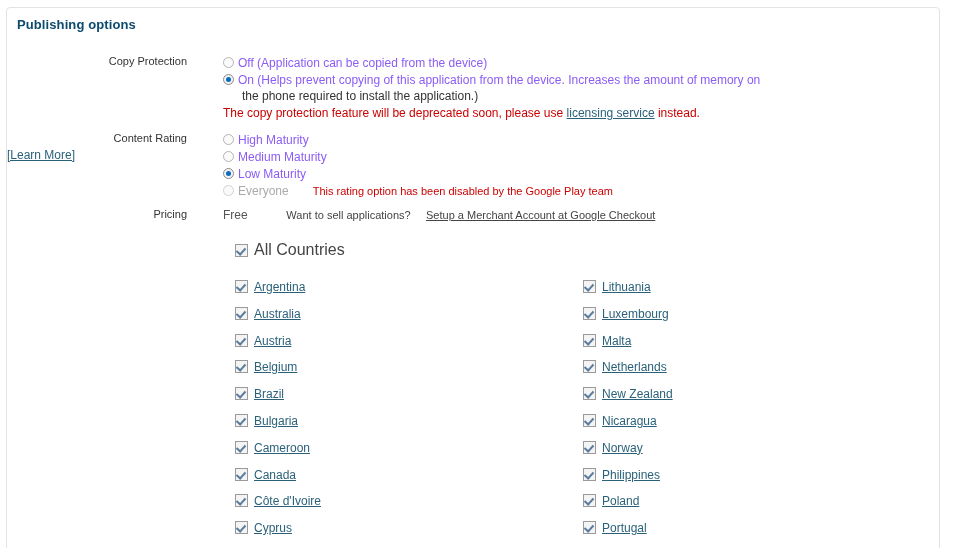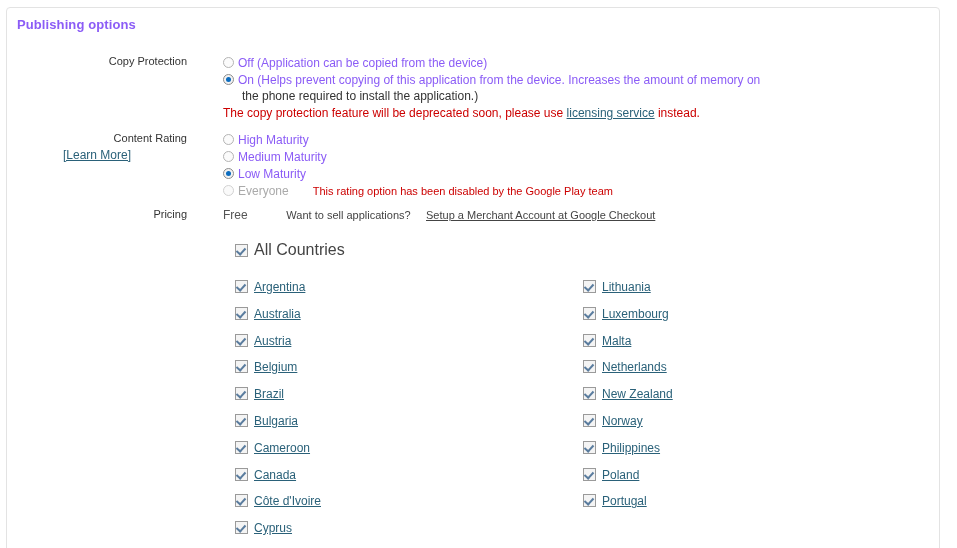--- a/index.html
+++ b/index.html
@@ -21,39 +21,39 @@
     border-radius: 4px;
     background: #ffffff;
     box-sizing: border-box;
     overflow: hidden;
   }
   #panel-title {
     position: absolute;
     left: 10px; top: 9px;
     font-size: 13px;
     font-weight: bold;
-    color: #8b5cf6;
+    color: #0c4a6e;
     letter-spacing: 0.1px;
   }
 
   
   .row { position: absolute; }
   .row-label {
     position: absolute;
     width: 180px;
     text-align: right;
     font-weight: normal;
     font-size: 11px;
     color: #333333;
     left: 0;
   }
   .row-sublink {
     position: absolute;
     width: 180px;
-    text-align: center;
+    text-align: left;
     left: 0;
     font-size: 12px;
   }
   .row-body {
     position: absolute;
     left: 216px;
     top: 0;
   }
 
   a, .linklike {
@@ -246,20 +246,21 @@
         <div class="crow"><span class="cb checked"></span><a>Côte d'Ivoire</a></div>
         <div class="crow"><span class="cb checked"></span><a>Cyprus</a></div>
         <div class="crow"><span class="cb checked"></span><a>Czech Republic</a></div>
       </div>
     <div class="ccol right" id="col-right">
         <div class="crow"><span class="cb checked"></span><a>Lithuania</a></div>
         <div class="crow"><span class="cb checked"></span><a>Luxembourg</a></div>
         <div class="crow"><span class="cb checked"></span><a>Malta</a></div>
         <div class="crow"><span class="cb checked"></span><a>Netherlands</a></div>
         <div class="crow"><span class="cb checked"></span><a>New Zealand</a></div>
+        <div class="crow"><span class="cb checked"></span><a>Nicaragua</a></div>
         <div class="crow"><span class="cb checked"></span><a>Norway</a></div>
         <div class="crow"><span class="cb checked"></span><a>Philippines</a></div>
         <div class="crow"><span class="cb checked"></span><a>Poland</a></div>
         <div class="crow"><span class="cb checked"></span><a>Portugal</a></div>
       </div>
   </div>
 
 </div>
 
 </body></html>

